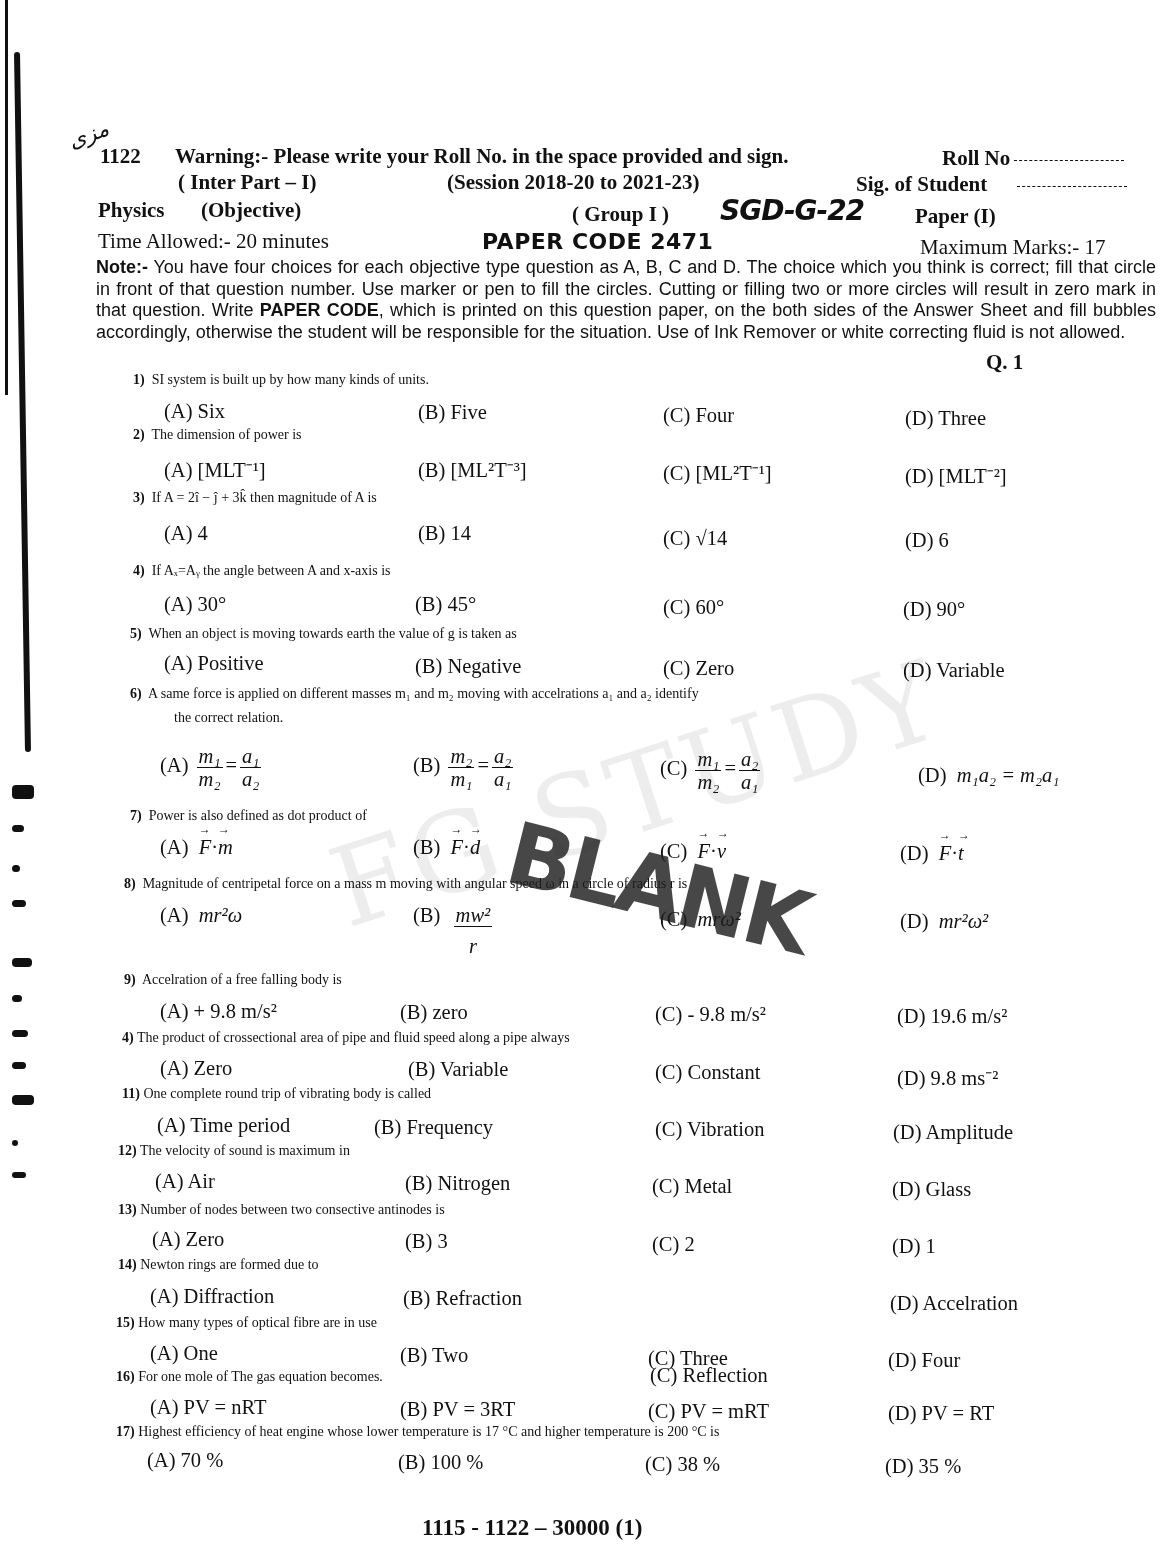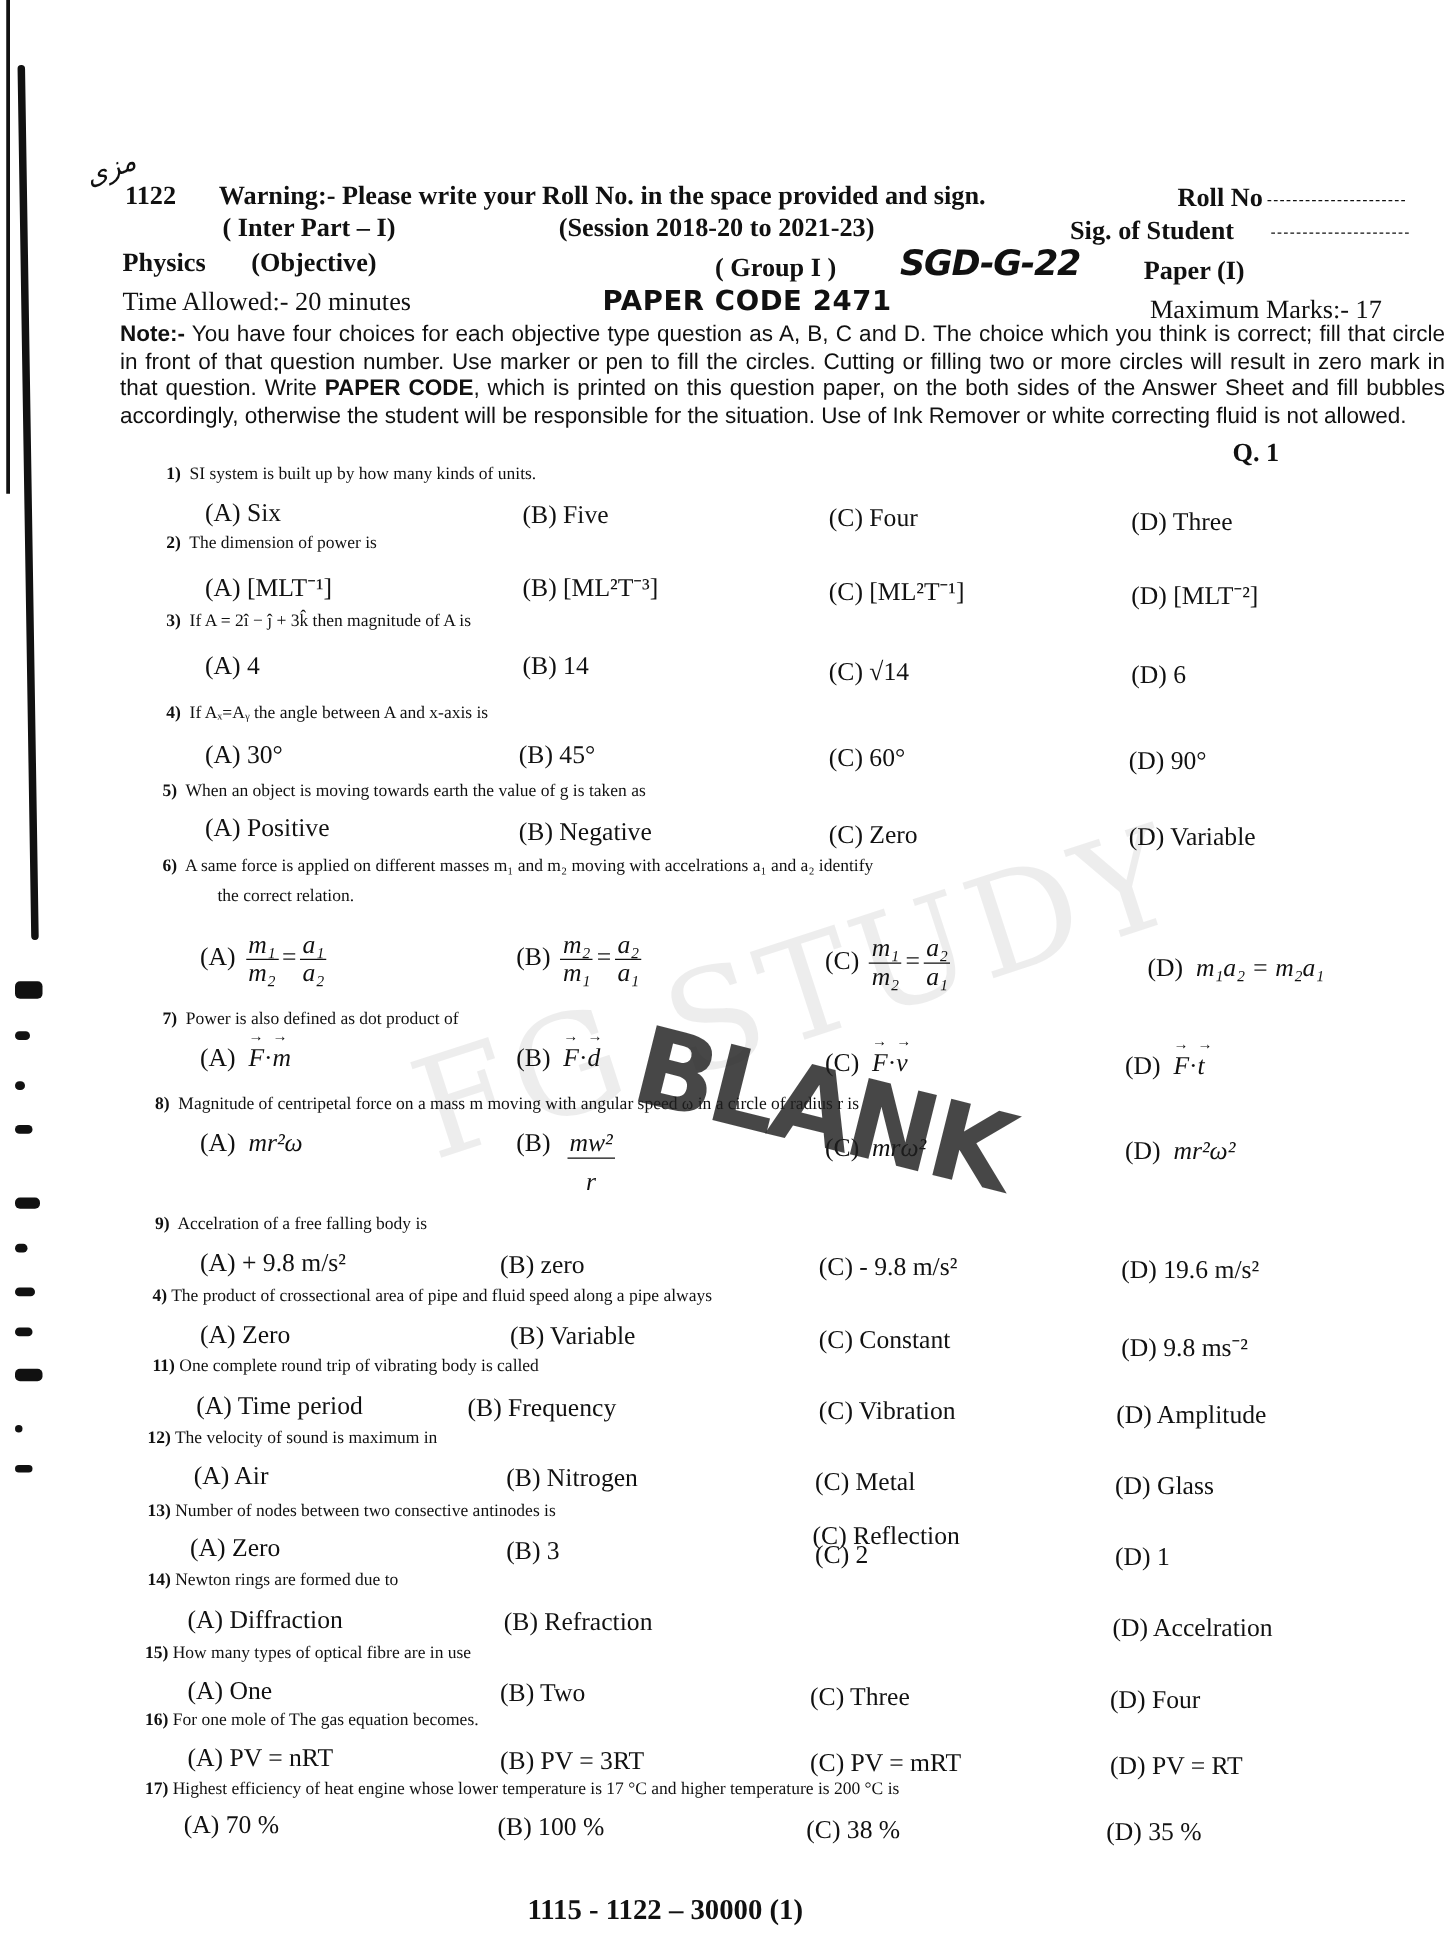--- a/index.html
+++ b/index.html
@@ -149,21 +149,21 @@
 
 <div class="q" style="left:118px;top:1202px"><span class="qnum">13)</span> <span>Number of nodes between two consective antinodes is</span></div>
 <div class="opt" style="left:152px;top:1228px">(A) Zero</div>
 <div class="opt" style="left:405px;top:1230px">(B) 3</div>
 <div class="opt" style="left:652px;top:1233px">(C) 2</div>
 <div class="opt" style="left:892px;top:1235px">(D) 1</div>
 
 <div class="q" style="left:118px;top:1257px"><span class="qnum">14)</span> <span>Newton rings are formed due to</span></div>
 <div class="opt" style="left:150px;top:1285px">(A) Diffraction</div>
 <div class="opt" style="left:403px;top:1287px">(B) Refraction</div>
-<div class="opt" style="left:650px;top:1218px">(C) Reflection</div>
+<div class="opt" style="left:650px;top:1364px">(C) Reflection</div>
 <div class="opt" style="left:890px;top:1292px">(D)  Accelration</div>
 
 <div class="q" style="left:116px;top:1315px"><span class="qnum">15)</span> <span>How many types of optical fibre are in use</span></div>
 <div class="opt" style="left:150px;top:1342px">(A) One</div>
 <div class="opt" style="left:400px;top:1344px">(B) Two</div>
 <div class="opt" style="left:648px;top:1347px">(C) Three</div>
 <div class="opt" style="left:888px;top:1349px">(D)  Four</div>
 
 <div class="q" style="left:116px;top:1369px"><span class="qnum">16)</span> <span>For one mole of The gas equation becomes.</span></div>
 <div class="opt" style="left:150px;top:1396px">(A) PV = nRT</div>

